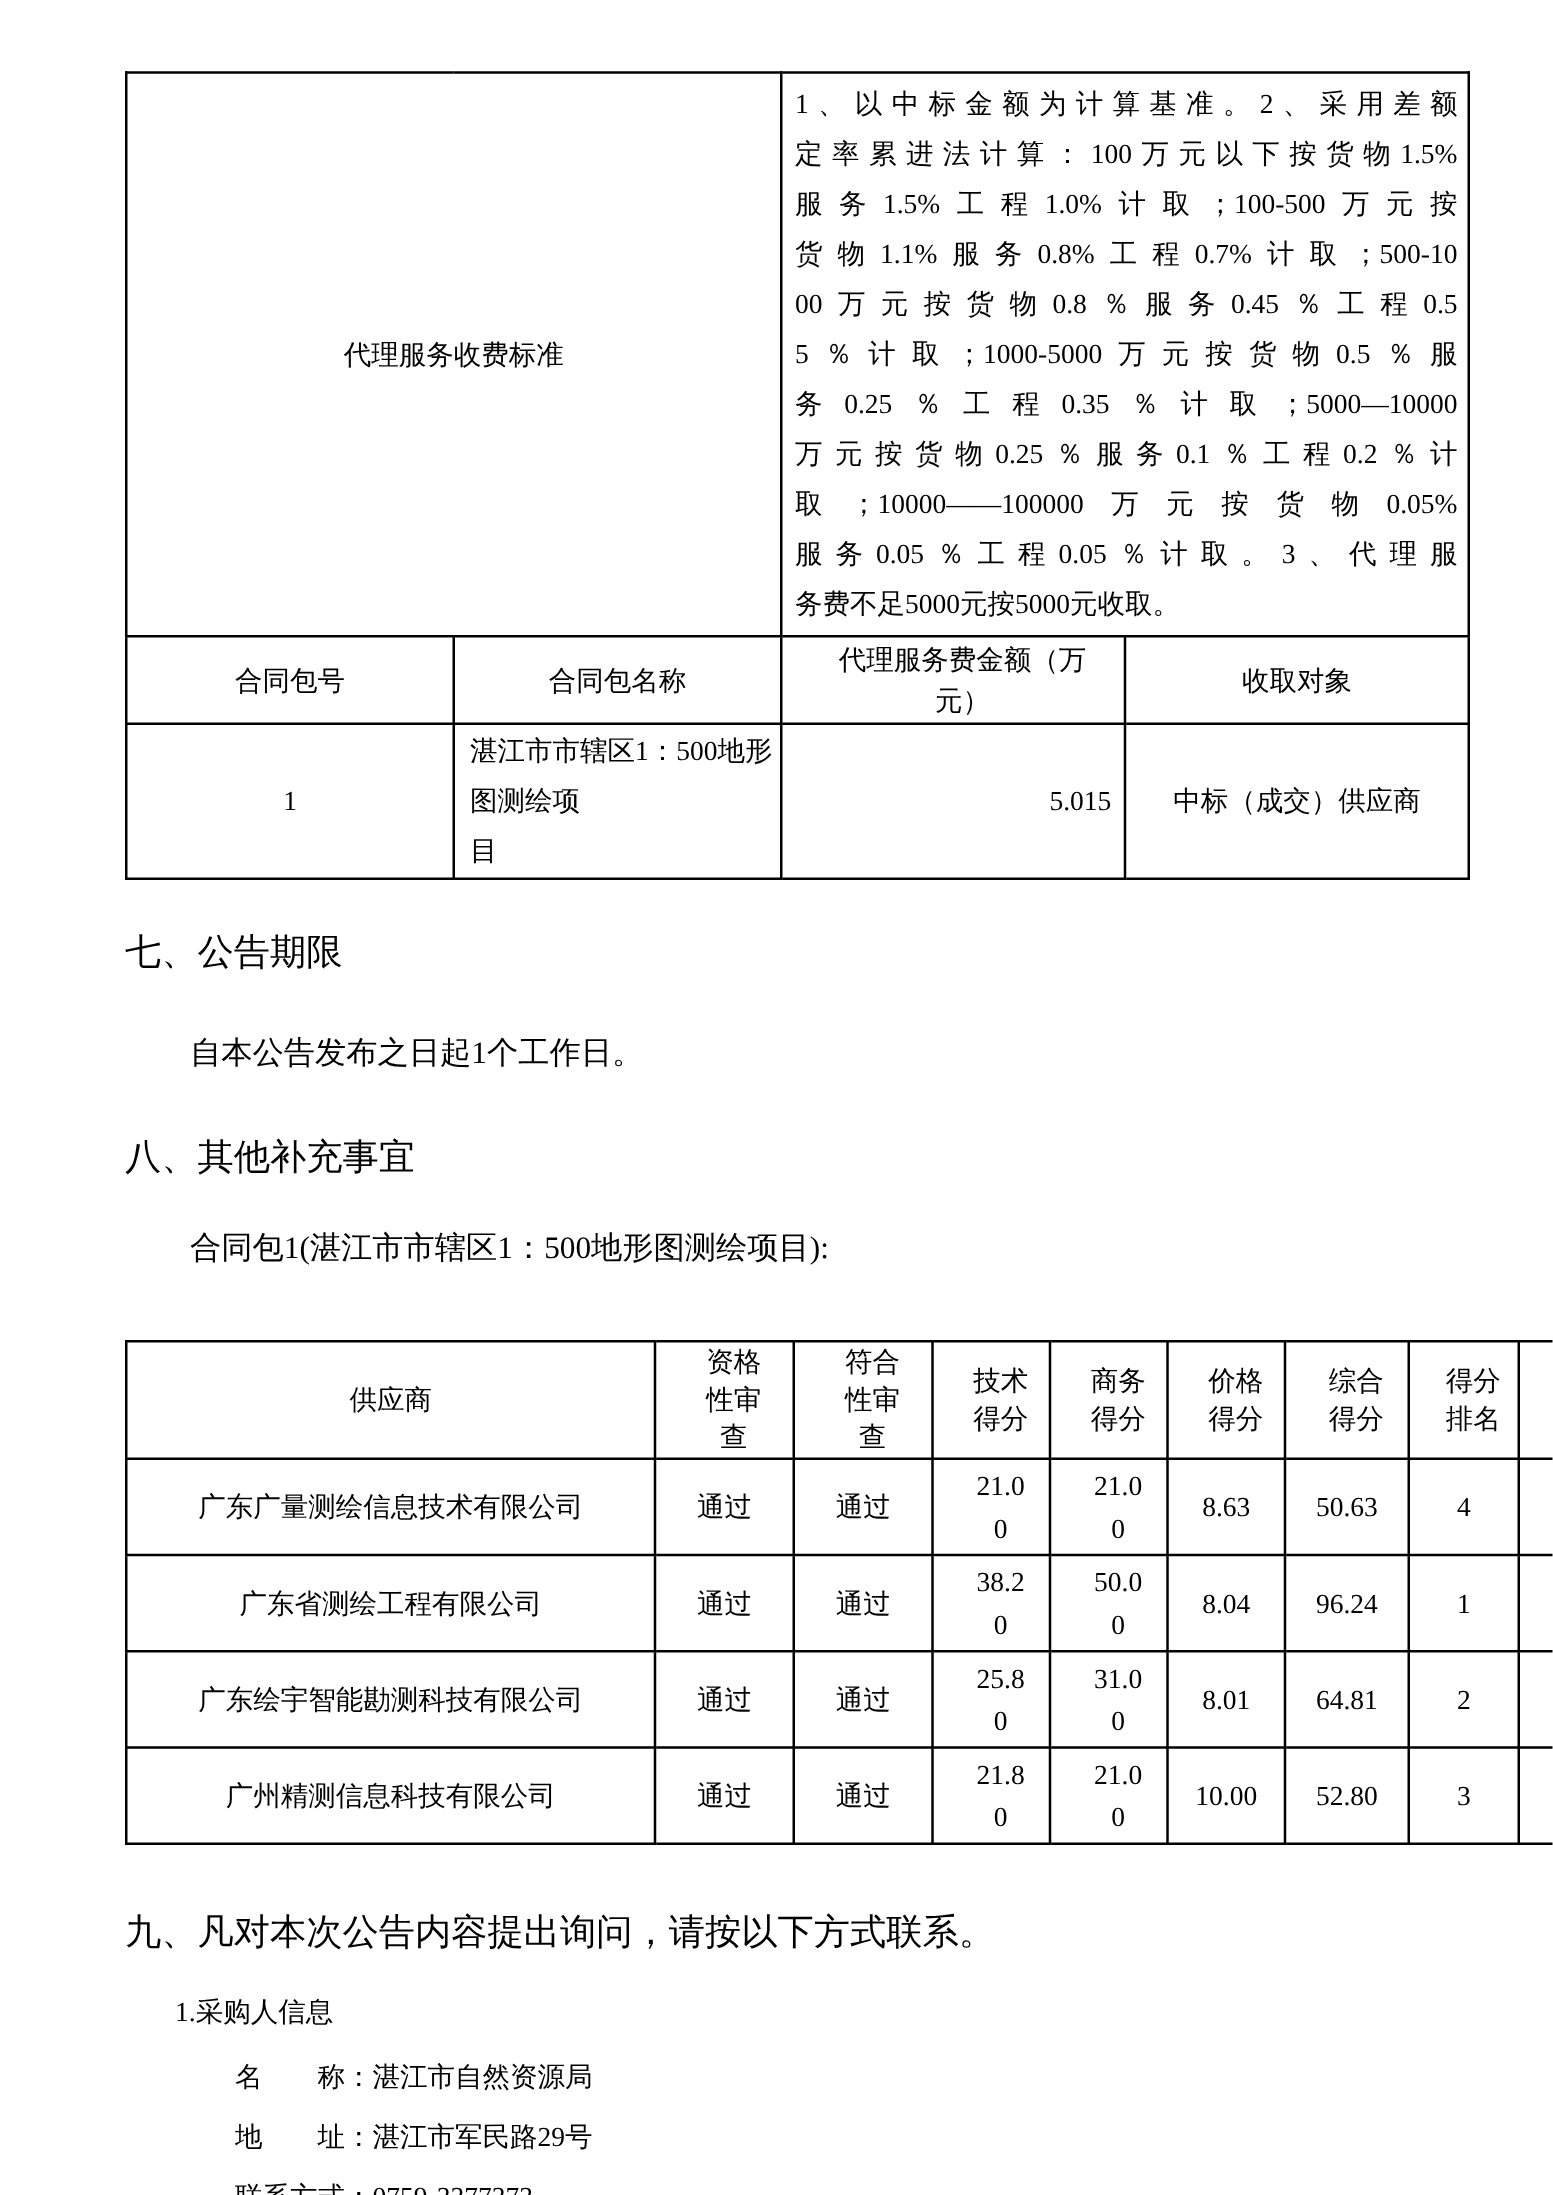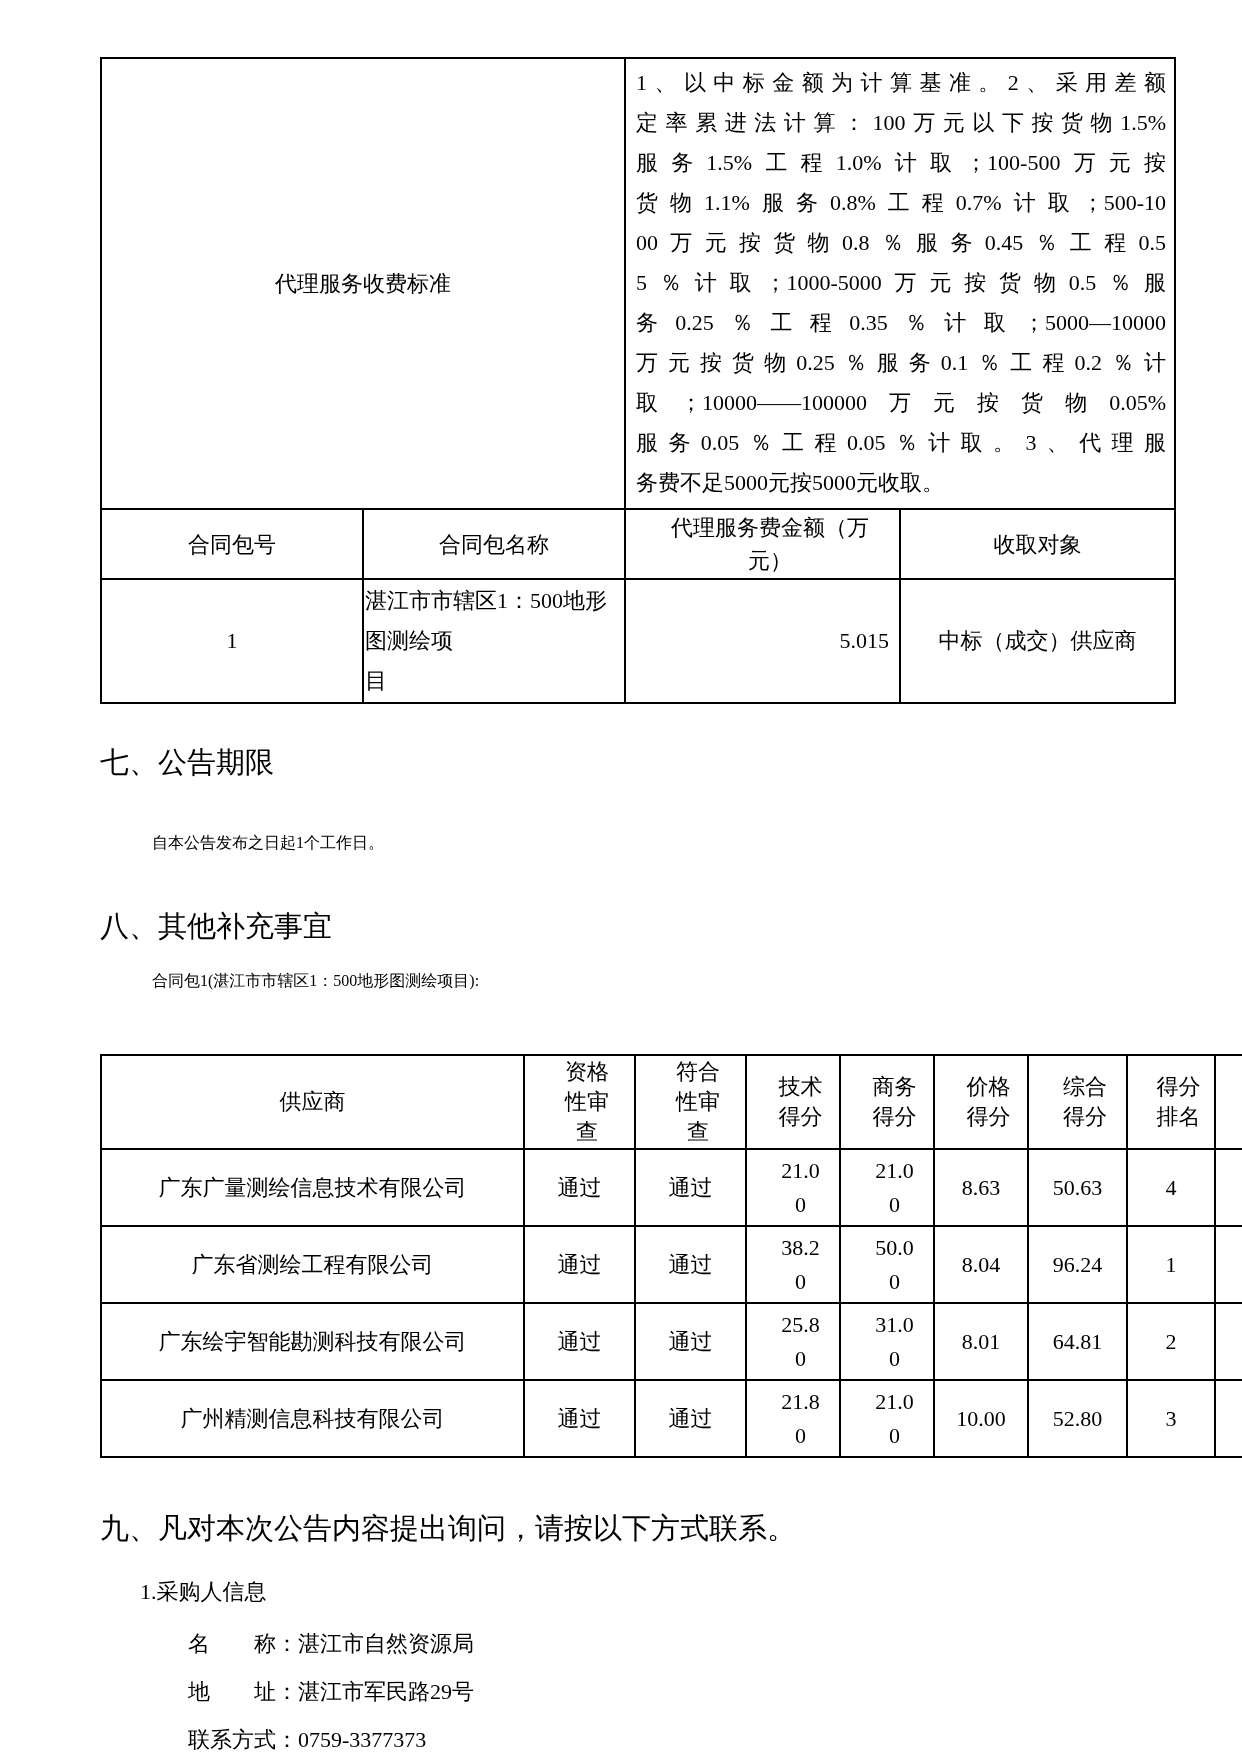--- a/index.html
+++ b/index.html
@@ -16,27 +16,27 @@
   td{border:2px solid #000;vertical-align:middle;text-align:center;overflow:hidden;}
 
   
   .fee-label-cell{width:520px;font-size:22px;border-radius:18px;}
   .fee-text-cell{width:530px;height:445px;vertical-align:top;padding:4px 8px 0 10px;text-align:left;}
   .fee-line{line-height:40px;height:40px;text-align:justify;text-align-last:justify;text-justify:inter-character;white-space:nowrap;}
   .fee-line.no-just{text-align:right;text-align-last:left;}
   .t1-hrow td{height:62px;line-height:33px;}
   .pre{white-space:pre-line;padding-left:16px;}
   .t1-drow td{height:88px;}
-  .pkg-name-cell{text-align:left;padding-left:1px;line-height:40px;}
+  .pkg-name-cell{text-align:left;padding-left:12px;line-height:40px;}
   .amount-cell{text-align:right;padding-right:10px;}
   .c1{width:162px}.c2{width:358px}.c3{width:272px}.c4{width:254px}
 
   
   .section-title{font-size:29px;line-height:40px;margin:38px 0 0 0;}
-  .body-line{font-size:16px;line-height:30px;margin:46px 0 0 52px;}
+  .body-line{font-size:25px;line-height:30px;margin:46px 0 0 52px;}
 
   
   .t2{margin-top:58px;}
   .t2 .hd td{height:88px;line-height:30px;}
   .t2 .dr td{height:73px;}
   .score2{line-height:34px;}
   .s1{width:419px}.s2{width:92px}.s3{width:92px}.s4{width:75px}
   .s5{width:75px}.s6{width:75px}.s7{width:80px}.s8{width:69px}.s9{width:69px}
 
   
@@ -82,21 +82,21 @@
       <td class="c3 amount-cell">5.015</td>
       <td class="c4">中标（成交）供应商</td>
     </tr>
   </tbody>
     </table>
 
   <div class="section-title">七、公告期限</div>
   <div class="body-line">自本公告发布之日起1个工作日。</div>
 
   <div class="section-title" style="margin-top:48px">八、其他补充事宜</div>
-  <div class="body-line" style="margin-top:20px">合同包1(湛江市市辖区1：500地形图测绘项目):</div>
+  <div class="body-line" style="margin-top:38px">合同包1(湛江市市辖区1：500地形图测绘项目):</div>
 
   <table class="t2">
     <tbody>
         <tr class="hd">
       <td class="s1">供应商</td>
       <td class="s2 pre">资格
 性审
 查</td>
       <td class="s3 pre">符合
 性审

